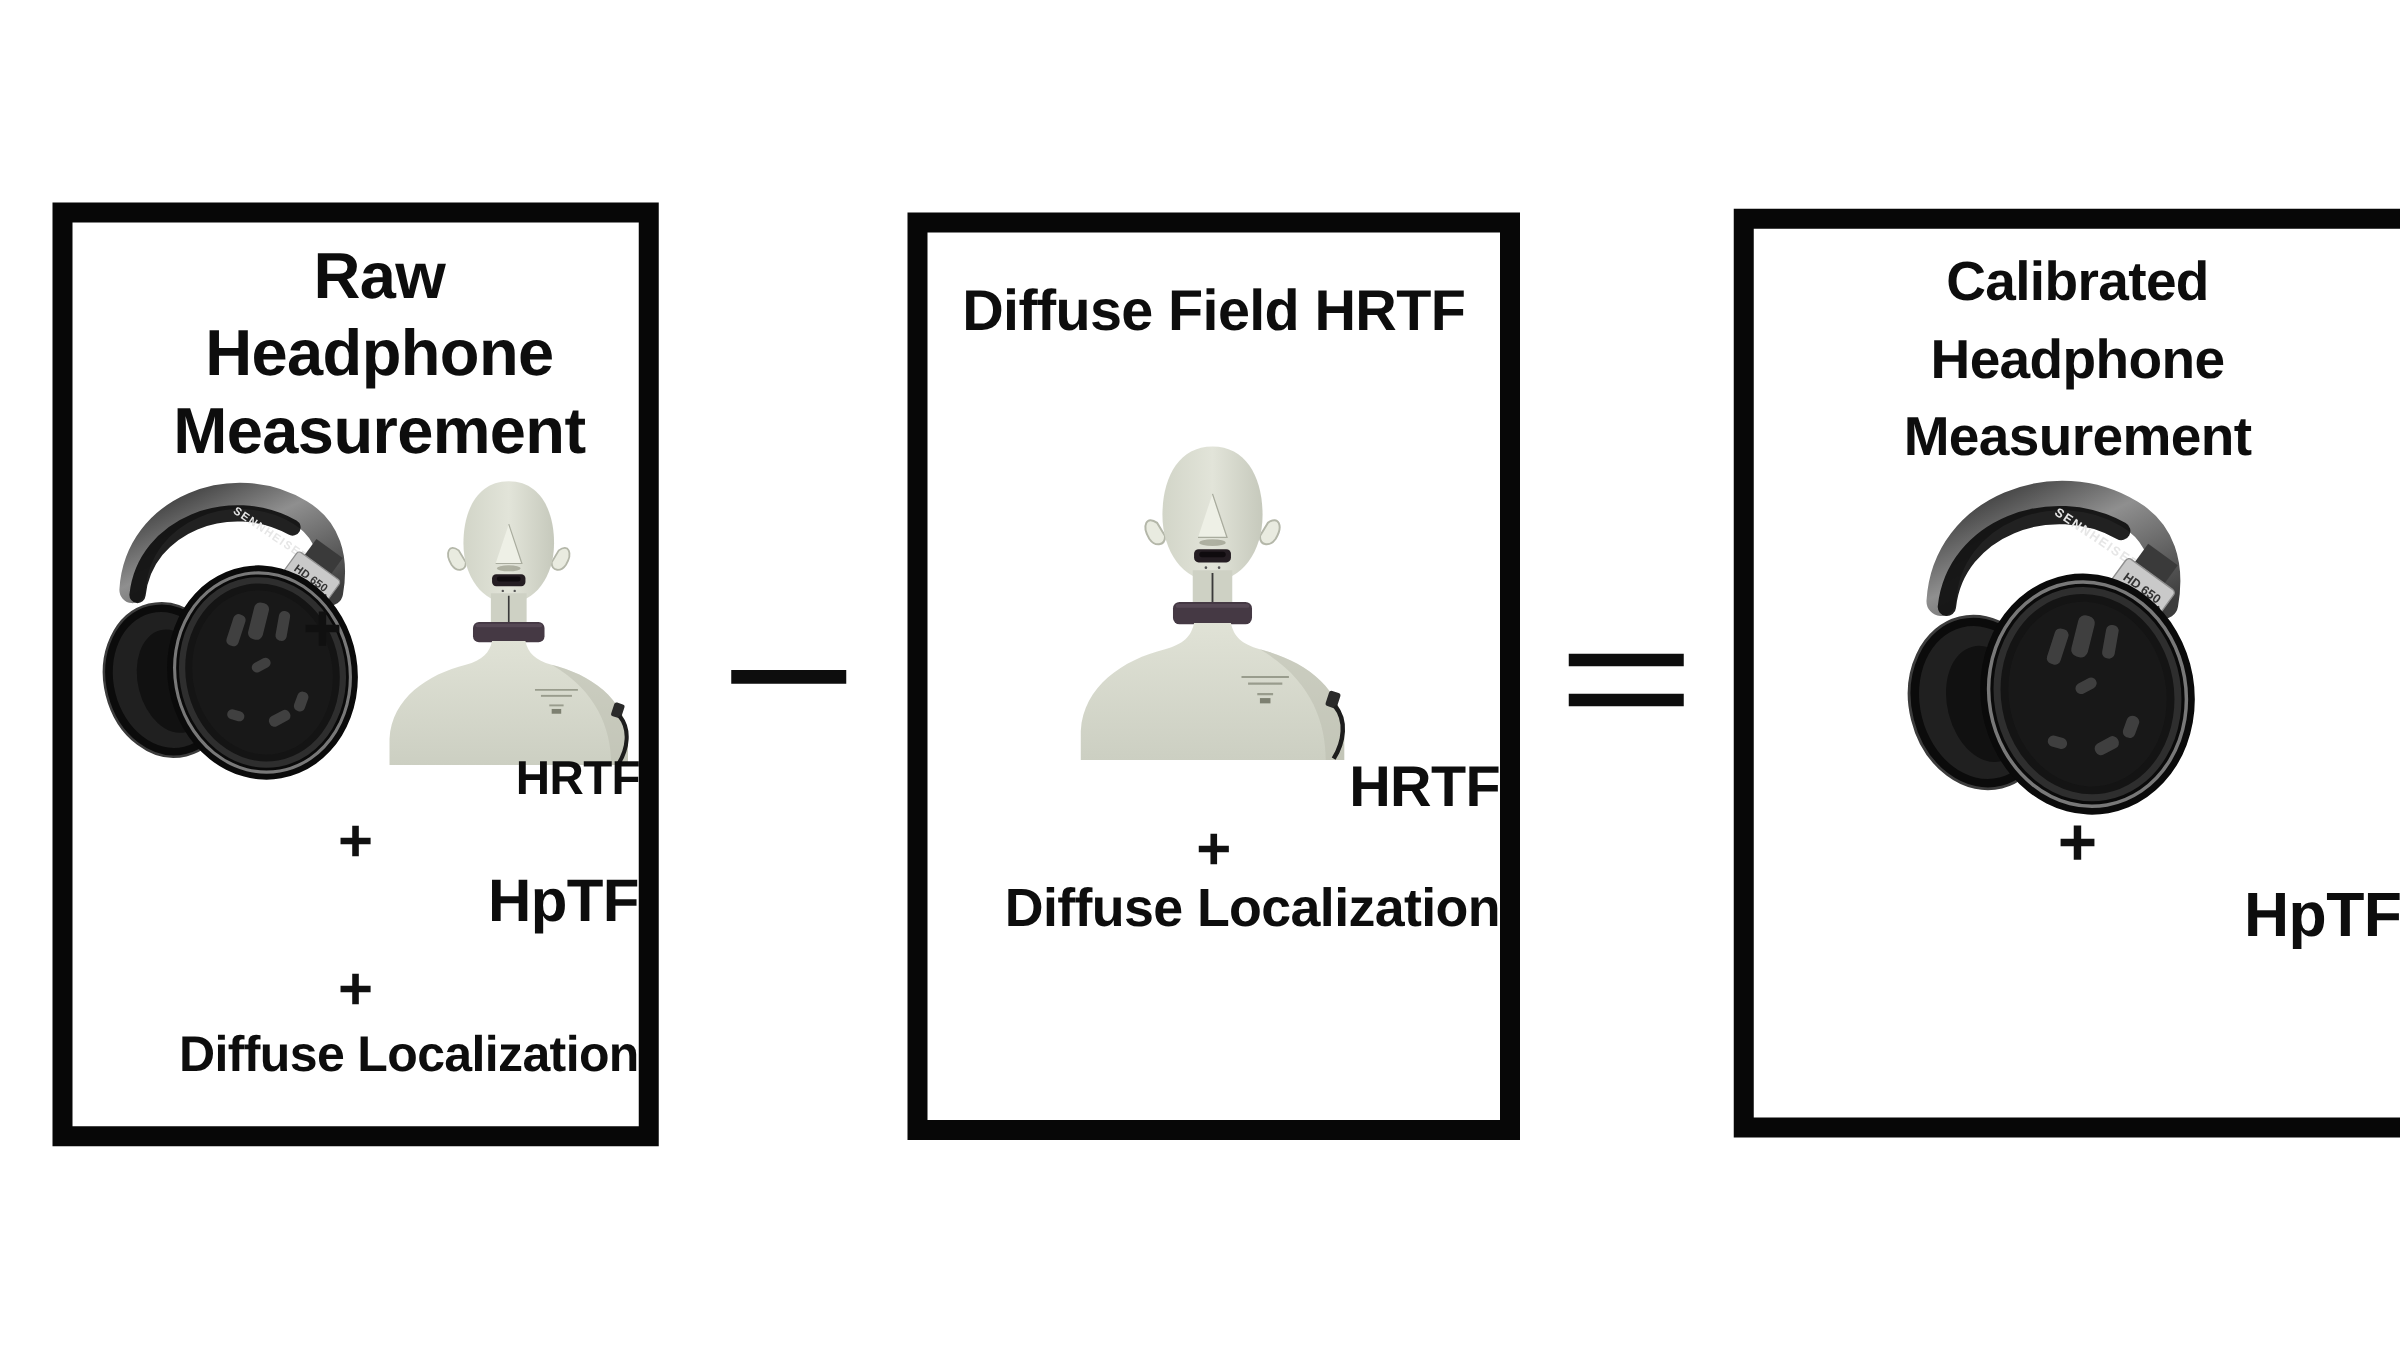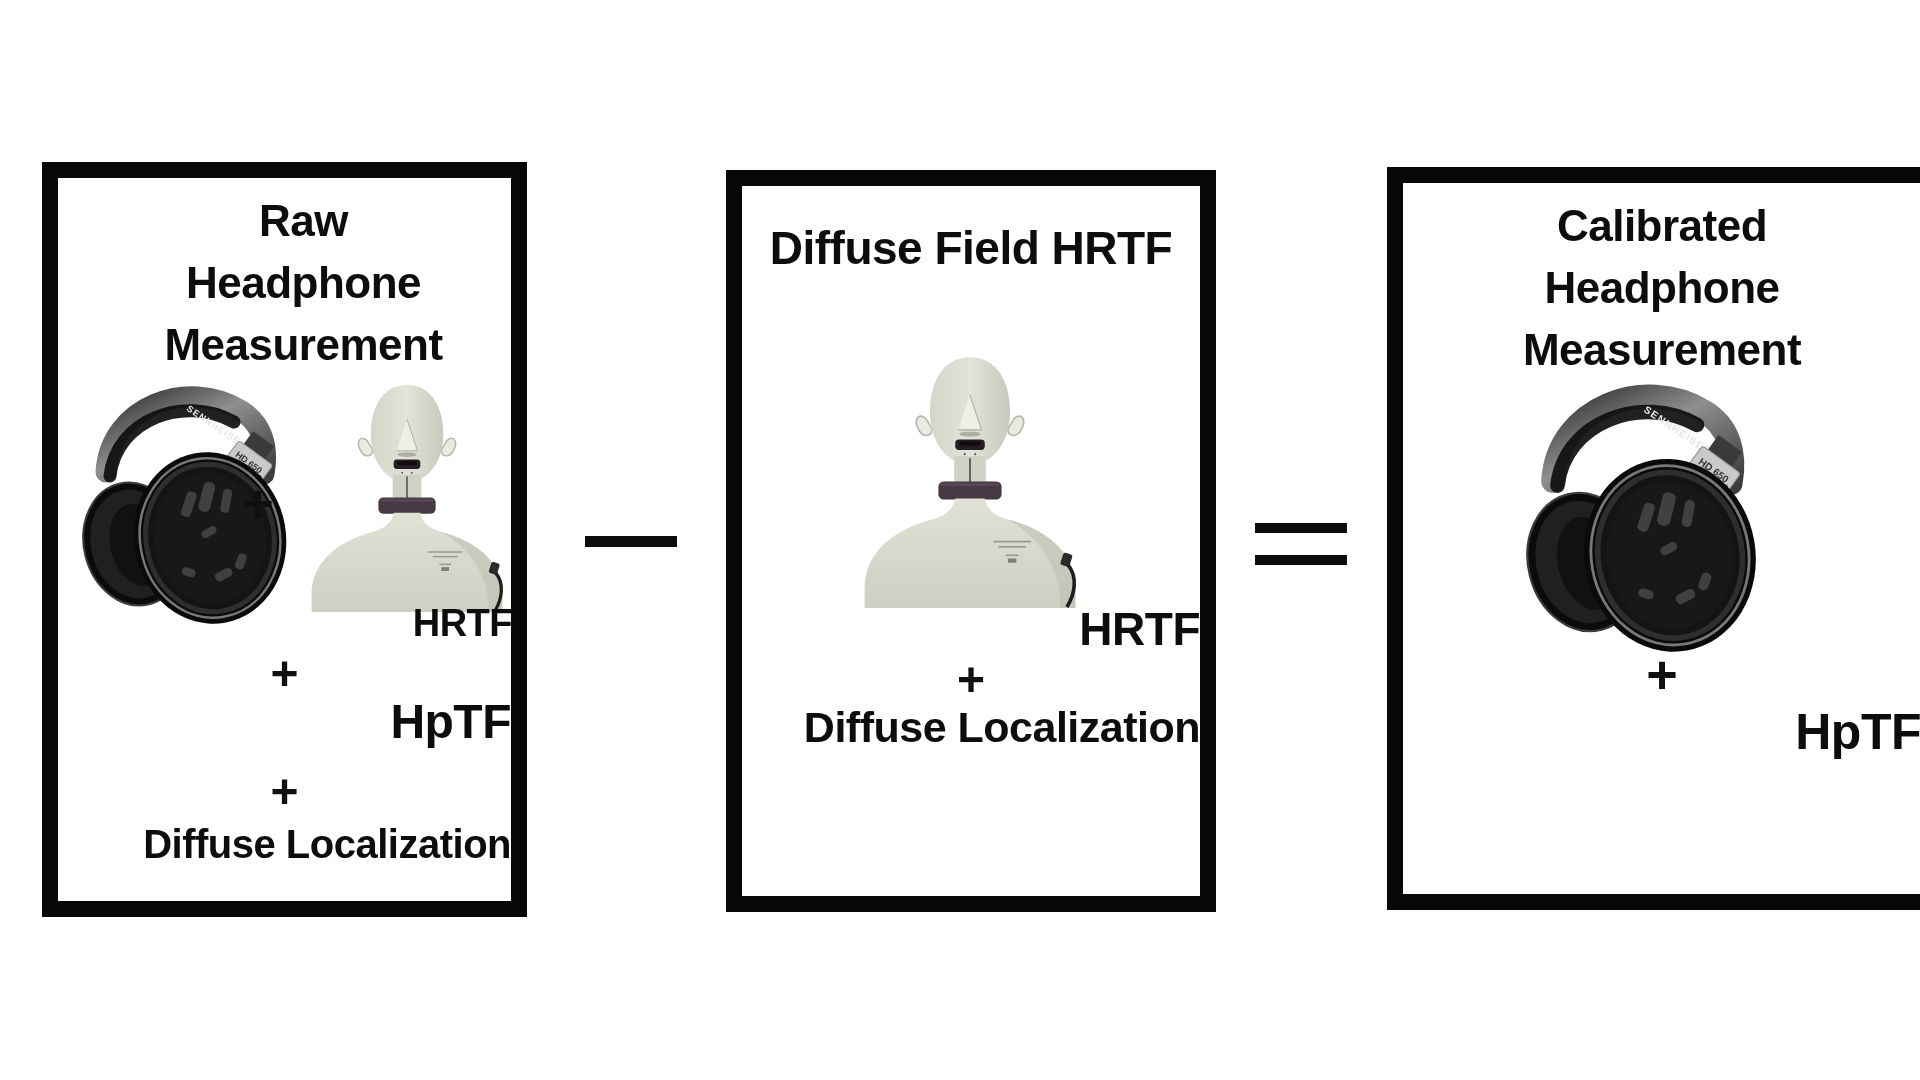--- a/index.html
+++ b/index.html
@@ -10,21 +10,21 @@
   .eq-box{position:absolute;border:16px solid #070707;background:#ffffff;box-sizing:border-box;}
   .box-inner{position:relative;width:100%;height:100%;}
   #box-raw{left:42px;top:162px;width:485px;height:755px;}
   #box-diffuse{left:726px;top:170px;width:490px;height:742px;}
   #box-calibrated{left:1387px;top:167px;width:550px;height:743px;}
 
   .box-title{
     position:absolute;left:0;right:0;text-align:center;
     font-weight:700;letter-spacing:-0.5px;white-space:pre-line;color:#0d0d0d;
   }
-  #box-raw .box-title{top:12px;font-size:44px;line-height:62px;margin-left:38px;}
+  #box-raw .box-title{top:12px;font-size:52px;line-height:62px;margin-left:38px;}
   #box-diffuse .box-title{top:34px;font-size:46px;line-height:56px;}
   #box-calibrated .box-title{top:12px;font-size:44px;line-height:62px;}
 
   .plus{
     position:absolute;left:0;right:0;text-align:center;
     font-weight:700;color:#101010;line-height:1;
   }
   .term{
     position:absolute;left:0;right:0;text-align:right;
     font-weight:700;letter-spacing:-0.5px;color:#0d0d0d;line-height:1;

